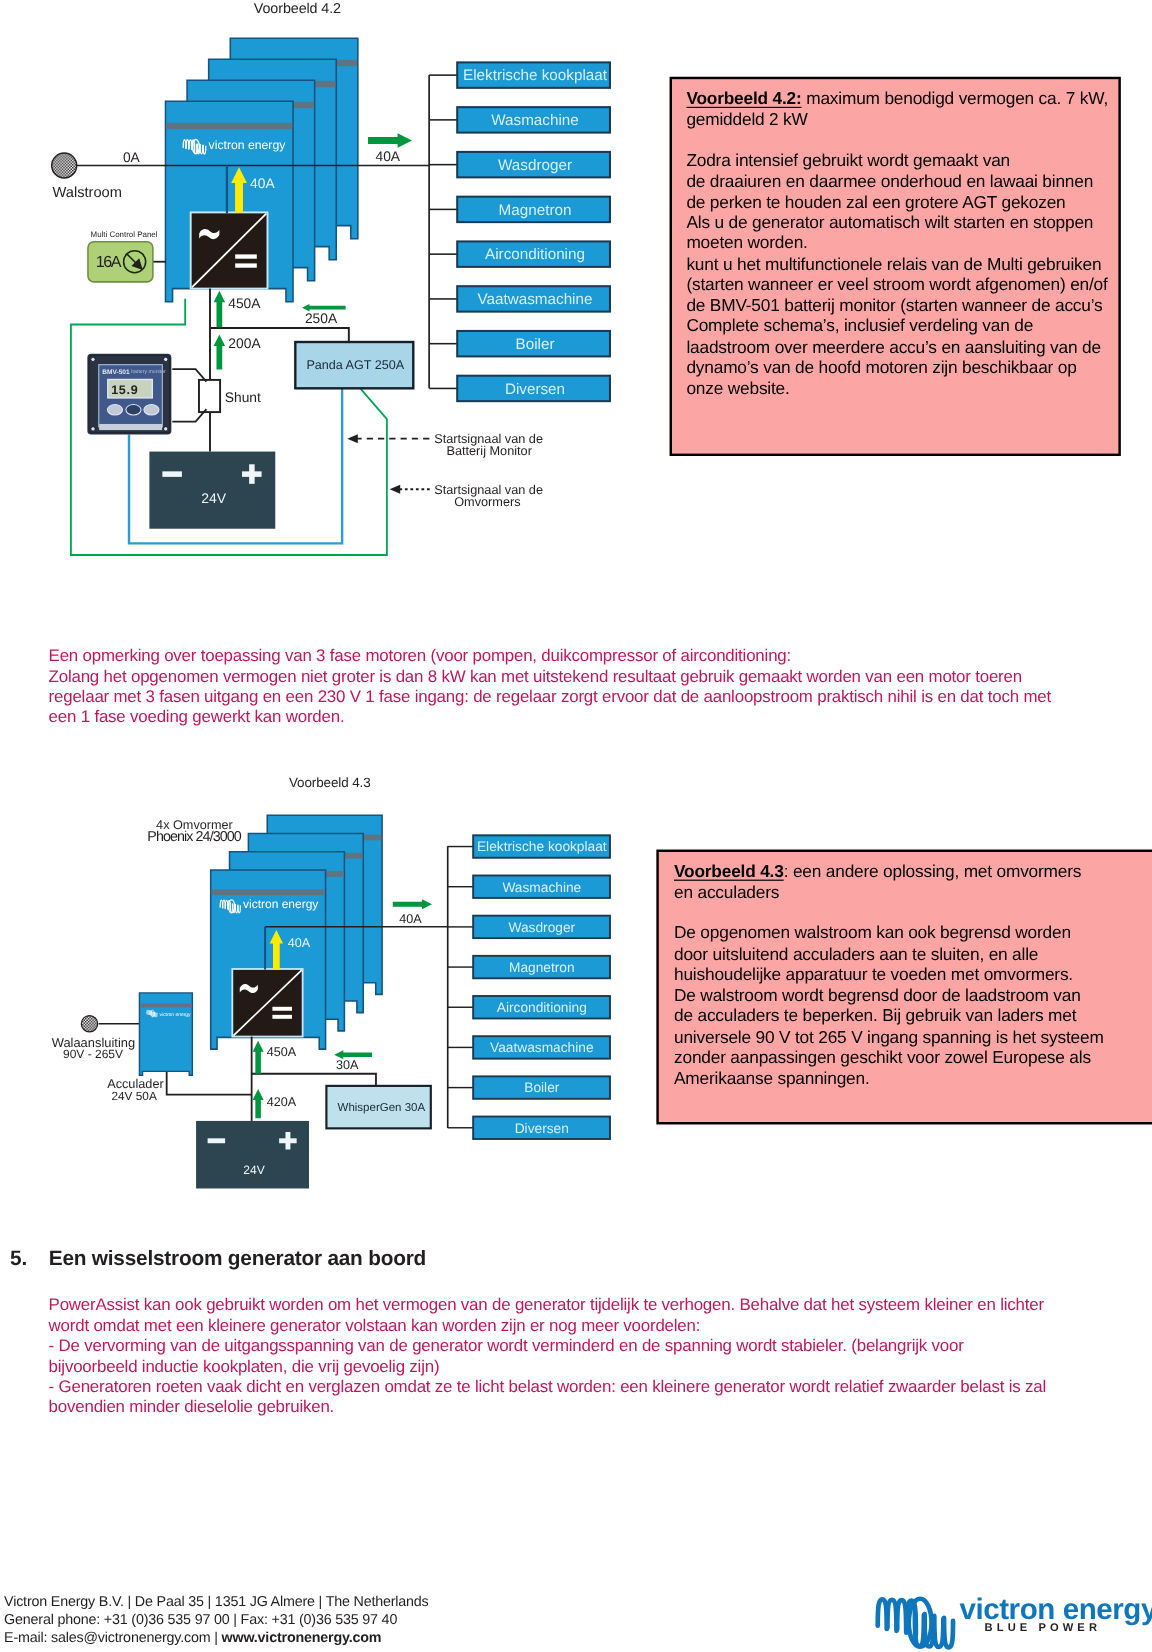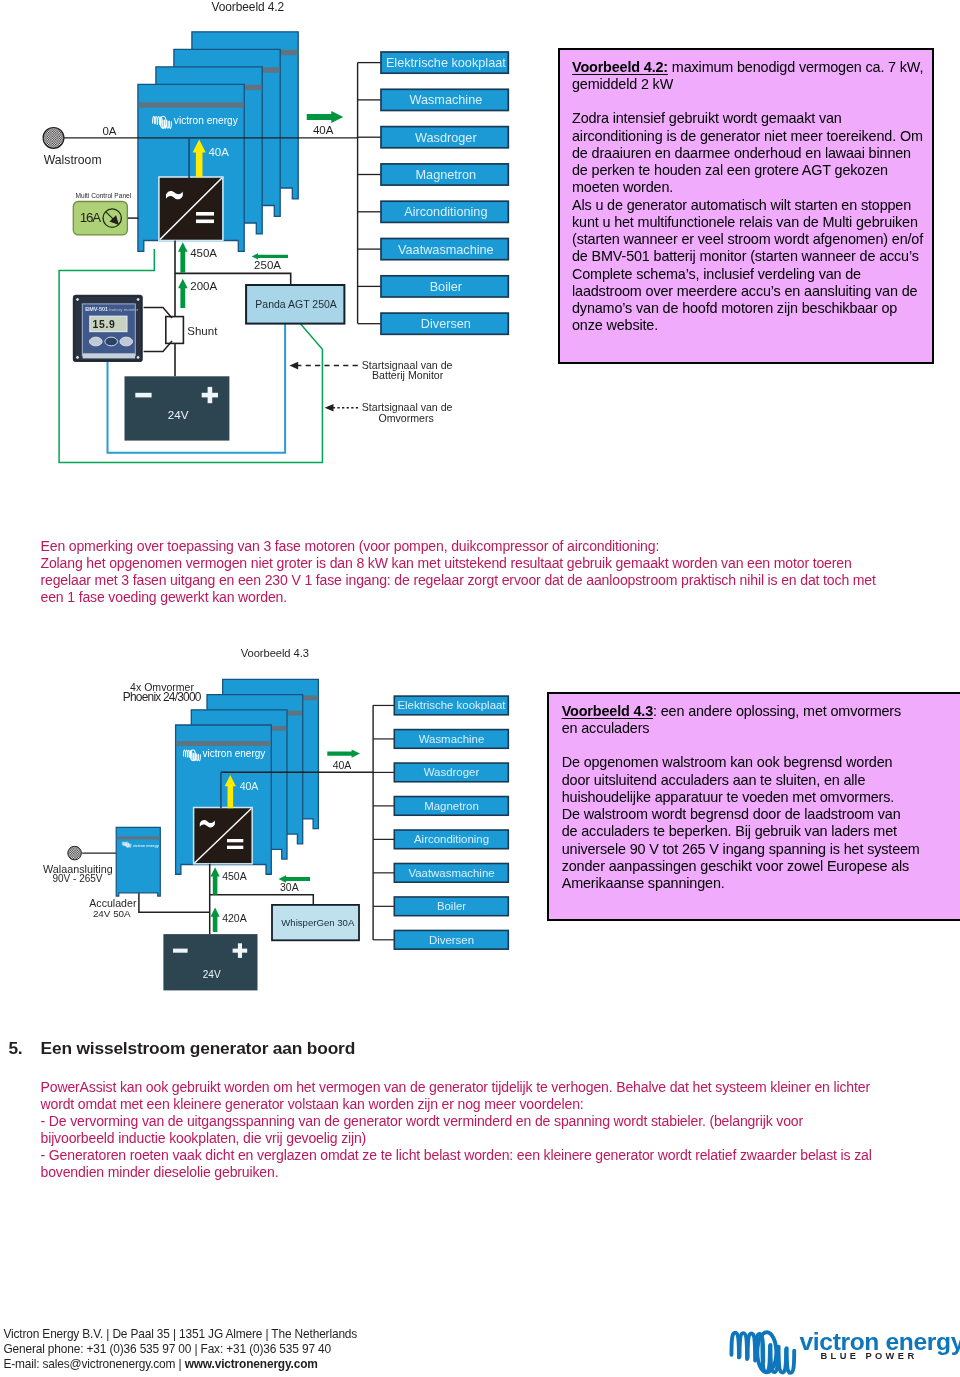--- a/index.html
+++ b/index.html
@@ -3,21 +3,21 @@
 <meta charset="utf-8">
 <style>
   html,body{margin:0;padding:0;}
   body{width:960px;height:1377px;background:#fff;font-family:"Liberation Sans",sans-serif;color:#000;position:relative;overflow:hidden;}
   .page{position:relative;width:960px;height:1377px;}
   .abs{position:absolute;}
   
   .btext{font-family:"Liberation Sans",sans-serif;font-size:14.05px;line-height:17.0px;color:#be185d;letter-spacing:-0.15px;}
   .boxtext{font-family:"Liberation Sans",sans-serif;font-size:14.4px;line-height:17.25px;color:#000;letter-spacing:-0.15px;}
   .boxtext b{font-weight:bold;text-decoration:underline;text-underline-offset:1.5px;}
-  .framebox{border:2px solid #000;box-sizing:border-box;background:#f0abfc;}
+  .framebox{border:2px solid #000;box-sizing:border-box;background:#fca5a5;margin-top:16px;}
   .ln{white-space:nowrap;}
   .sechead{font-weight:bold;font-size:17.35px;letter-spacing:-0.18px;color:#231f20;}
   .ftext{font-family:"Liberation Sans",sans-serif;font-size:11.92px;line-height:15.3px;letter-spacing:-0.15px;color:#231f20;}
   .ftext b{font-weight:bold;}
   
   .figcap{font-size:11.95px;color:#231f20;letter-spacing:-0.08px;line-height:1;}
 
 </style>
 </head>
 <body>
@@ -168,25 +168,24 @@
       </svg>
     <div id="fig1labels"></div>
   </div>
 
   <div class="abs framebox" id="box1" style="left:558px;top:48px;width:376px;height:316px;">
     <div class="abs boxtext" id="box1text" style="left:12px;top:8.6px;width:360px;">
         <div class="ln"><b>Voorbeeld 4.2:</b><span> maximum benodigd vermogen ca. 7 kW,</span></div>
         <div class="ln">gemiddeld 2 kW</div>
         <div class="ln">&nbsp;</div>
         <div class="ln">Zodra intensief gebruikt wordt gemaakt van</div>
-        <div class="ln">airconditioning is de generator niet meer toereikend. Om</div>
         <div class="ln">de draaiuren en daarmee onderhoud en lawaai binnen</div>
         <div class="ln">de perken te houden zal een grotere AGT gekozen</div>
+        <div class="ln">Als u de generator automatisch wilt starten en stoppen</div>
         <div class="ln">moeten worden.</div>
-        <div class="ln">Als u de generator automatisch wilt starten en stoppen</div>
         <div class="ln">kunt u het multifunctionele relais van de Multi gebruiken</div>
         <div class="ln">(starten wanneer er veel stroom wordt afgenomen) en/of</div>
         <div class="ln">de BMV-501 batterij monitor (starten wanneer de accu’s</div>
         <div class="ln">Complete schema’s, inclusief verdeling van de</div>
         <div class="ln">laadstroom over meerdere accu’s en aansluiting van de</div>
         <div class="ln">dynamo’s van de hoofd motoren zijn beschikbaar op</div>
         <div class="ln">onze website.</div>
       </div>
   </div>
 

